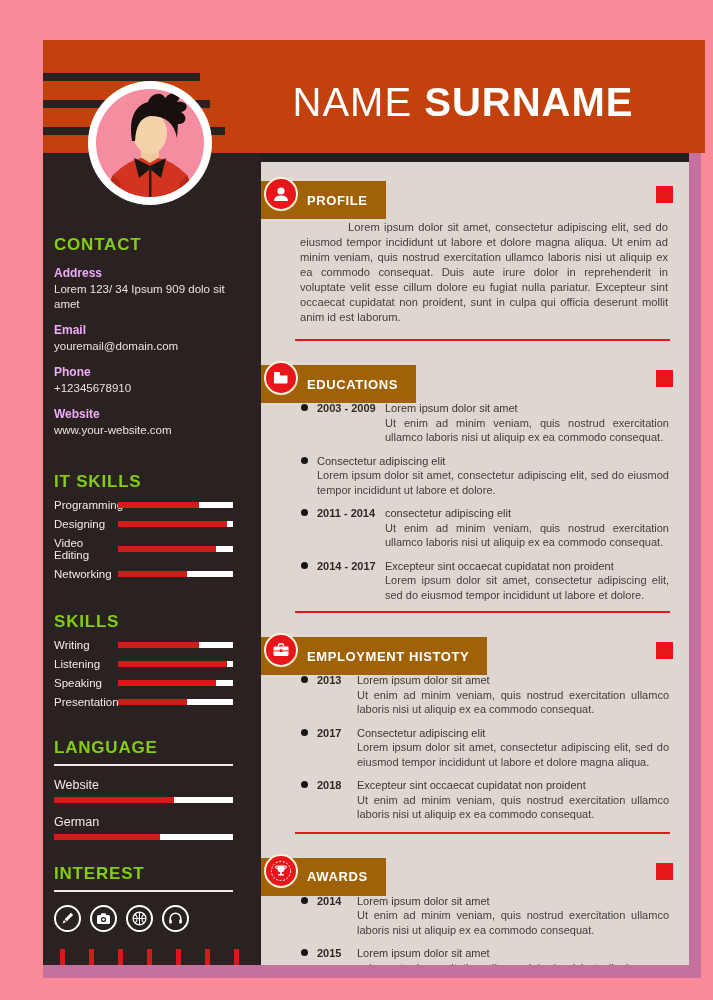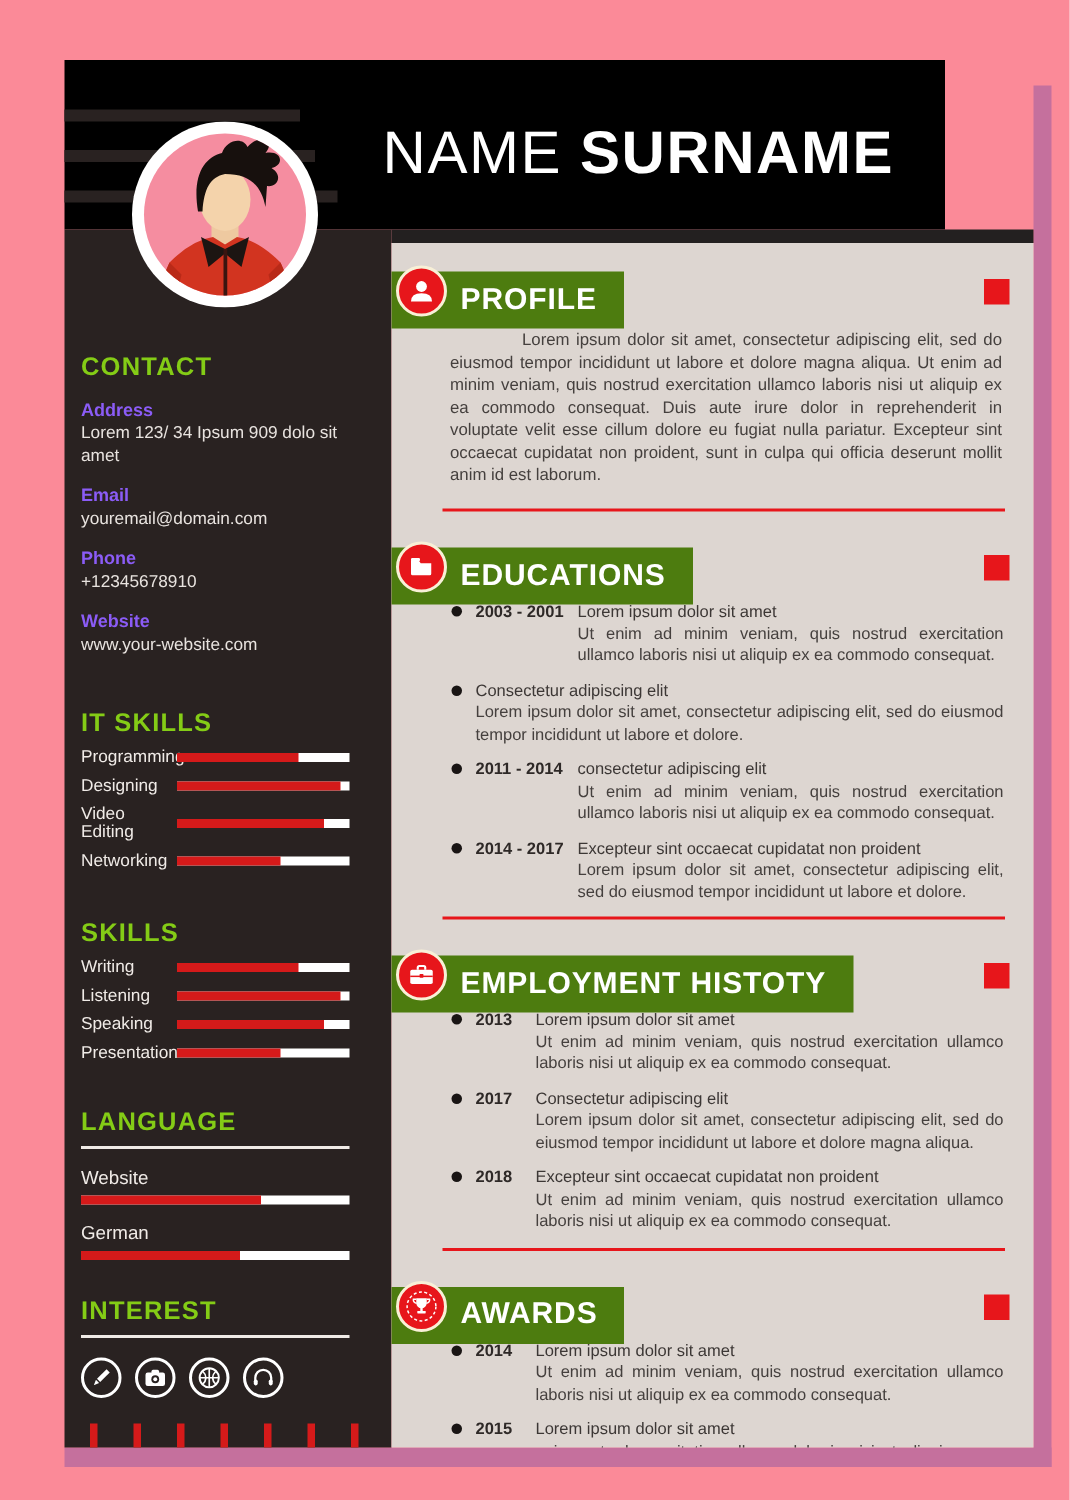--- a/index.html
+++ b/index.html
@@ -5,39 +5,39 @@
   * { margin:0; padding:0; box-sizing:border-box; }
   html,body { width:713px; height:1000px; font-family:"Liberation Sans", sans-serif; }
   .canvas { position:relative; width:713px; height:1000px; background:#fb8a98; overflow:hidden; }
 
   .shadow-right { position:absolute; left:689px; top:57px; width:12px; height:921px; background:#c5709d; }
   .shadow-bottom { position:absolute; left:43px; top:965px; width:658px; height:13px; background:#c5709d; }
 
   .page { position:absolute; left:43px; top:40px; width:646px; height:925px; }
 
   
-  .header { position:absolute; left:0; top:0; width:587px; height:113px; background:#000000; }
+  .header { position:absolute; left:0; top:0; width:662px; height:113px; background:#c2410c; }
   .stripe { position:absolute; left:0; height:8px; background:#292221; }
   .stripe.s1 { top:33px; width:157px; }
   .stripe.s2 { top:60px; width:167px; }
   .stripe.s3 { top:87px; width:182px; }
   .name-wrap { position:absolute; left:218px; right:0; top:0; height:113px;
                display:flex; align-items:center; justify-content:center; padding:12px 40px 0 0; }
   .name { color:#fff; font-size:40px; letter-spacing:1px; white-space:nowrap; }
   .name .first { font-weight:400; }
   .name .last { font-weight:800; }
 
   .avatar { position:absolute; left:45px; top:41px; width:124px; height:124px; z-index:6; }
 
   
   .sidebar { position:absolute; left:0; top:113px; width:218px; height:812px; background:#292221; color:#fff; padding:0 28px 0 11px; }
   .sb-title { font-size:17px; font-weight:800; letter-spacing:0.8px; color:#84cc16; }
   .sb-underline { border-bottom:2px solid #efeae6; padding-bottom:6px; }
   .contact-title { margin-top:82px; }
-  .c-label { margin-top:11px; font-size:12px; font-weight:700; color:#8b5cf6; }
+  .c-label { margin-top:11px; font-size:12px; font-weight:700; color:#f0abfc; }
   .c-value { margin-top:2px; font-size:11.5px; color:#e8e3df; line-height:15px; }
 
   .itskills-title { margin-top:34px; }
   .skill-row { display:flex; align-items:center; margin-top:7px; }
   .skill-label { width:64px; font-size:11.5px; color:#f0ebe7; flex:none; }
   .skill-bar { flex:1; height:6px; background:#fff; position:relative; }
   .skill-fill { position:absolute; left:0; top:0; bottom:0; background:#d51a1a; }
 
   .skills-title { margin-top:32px; }
 
@@ -50,23 +50,23 @@
   .int-circle { width:27px; height:27px; border:2px solid #fff; border-radius:50%;
                 display:flex; align-items:center; justify-content:center; flex:none; }
   .ticks { position:absolute; left:17px; bottom:0; display:flex; gap:24px; }
   .tick { width:5px; height:16px; background:#d51a1a; }
 
   
   .panel-strip { position:absolute; left:218px; top:113px; width:428px; height:9px; background:#232020; }
   .panel { position:absolute; left:218px; top:122px; width:428px; height:803px; background:#ddd6d1; padding-top:19px; overflow:hidden; }
 
   .section-header { position:relative; height:27px; }
-  .header-box { position:absolute; left:-24px; top:0; height:38px; background:#4d7c0f; color:#fff;
+  .header-box { position:absolute; left:-24px; top:0; height:38px; background:#a16207; color:#fff;
                 display:flex; align-items:center; padding:0 18px 0 70px;
-                font-size:20px; font-weight:800; letter-spacing:0.6px; white-space:nowrap; }
+                font-size:13px; font-weight:800; letter-spacing:0.6px; white-space:nowrap; }
   .icon-badge { position:absolute; left:3px; top:-4px; width:34px; height:34px; border-radius:50%;
                 background:#e7161b; border:2px solid #f8f0d7; z-index:2;
                 display:flex; align-items:center; justify-content:center; }
   .red-square { position:absolute; right:16px; top:5px; width:17px; height:17px; background:#e7161b; }
 
   .profile-text { margin:12px 21px 0 39px; font-size:11.2px; line-height:15px; color:#45403e;
                   text-align:justify; text-indent:48px; }
   .rule { height:2px; background:#e7161b; margin:14px 19px 0 34px; }
   .gap-before-header { margin-top:24px; }
 
@@ -279,21 +279,21 @@
               <rect x="3" y="4" width="6" height="2.2" rx="0.8" fill="#fff"></rect>
             </svg>
         </div>
         <div class="red-square"></div>
       </div>
       <div class="entries edu">
         <div class="entry">
           <span class="bullet">
               <i></i>
             </span>
-          <span class="e-date">2003 - 2001</span>
+          <span class="e-date">2003 - 2009</span>
           <span class="e-body">
             <div class="e-title">Lorem ipsum dolor sit amet</div>
             <div class="e-desc">Ut enim ad minim veniam, quis nostrud exercitation ullamco laboris nisi ut aliquip ex ea commodo consequat.</div>
           </span>
         </div>
         <div class="entry">
           <span class="bullet">
               <i></i>
             </span>
           <span class="e-body">

